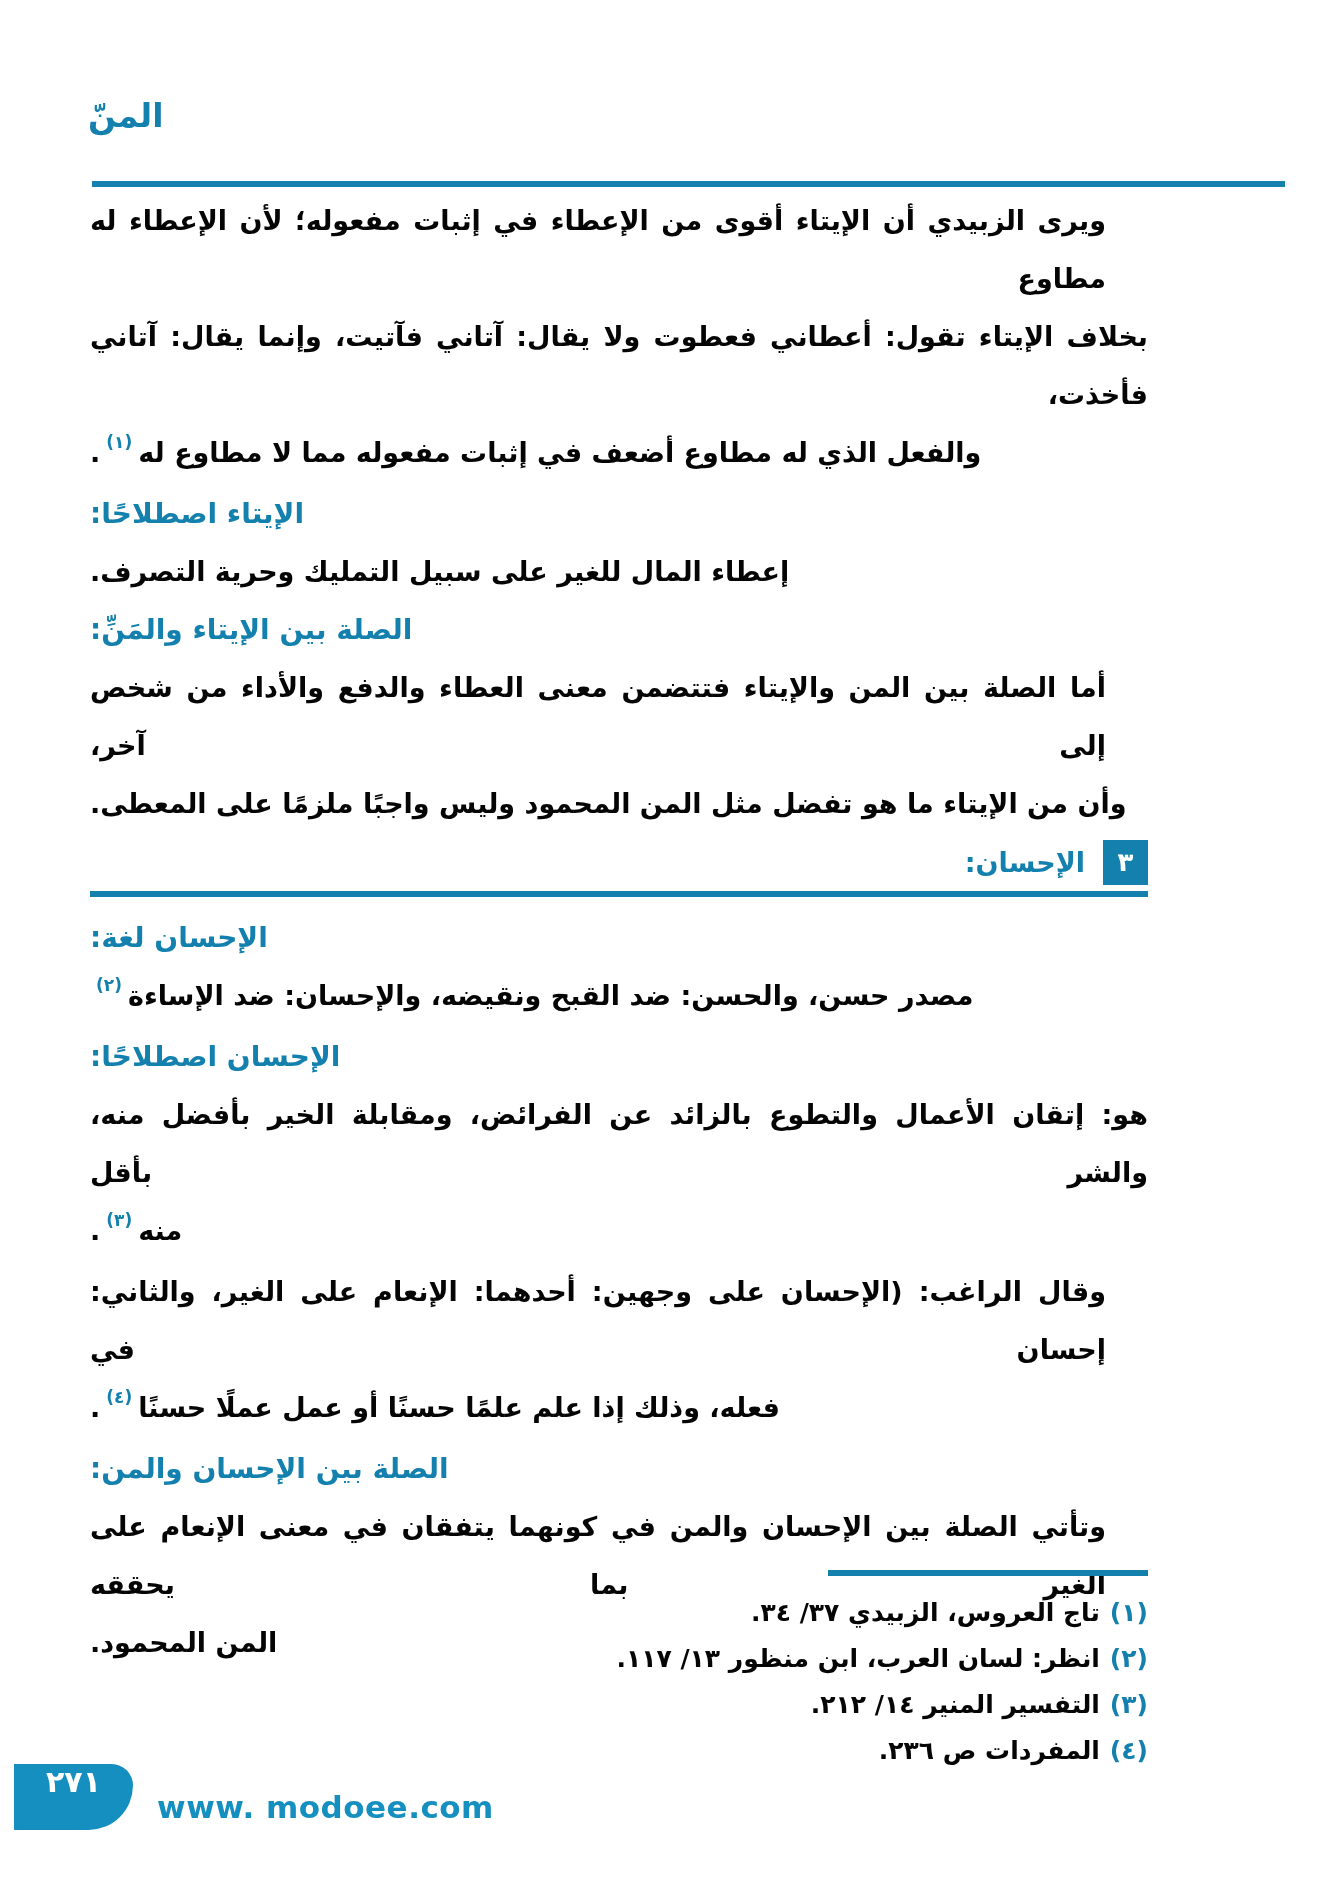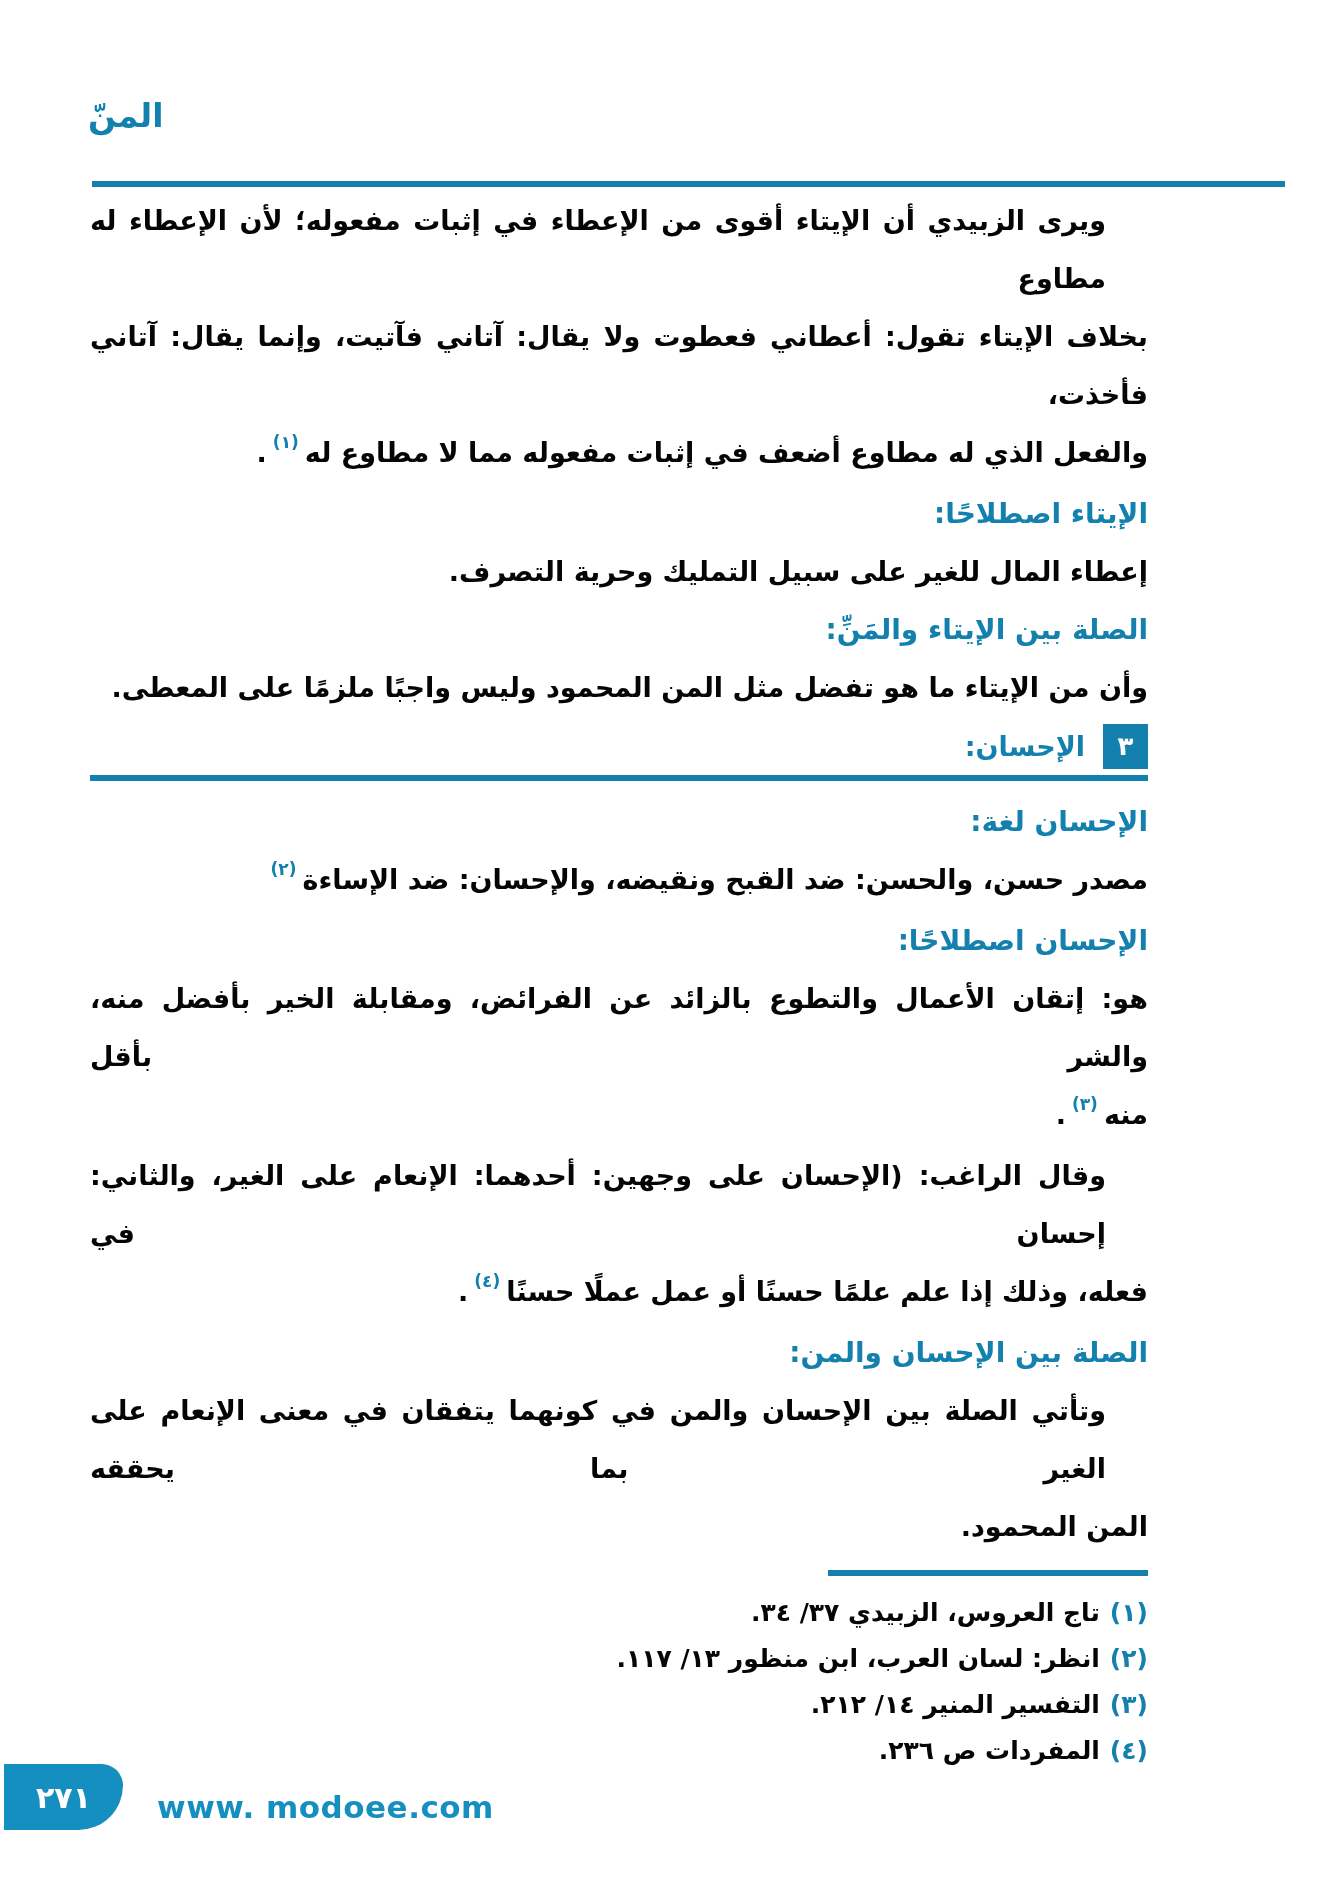--- a/index.html
+++ b/index.html
@@ -21,21 +21,21 @@
     width:1193px;height:6px;background:var(--accent);
   }
   
   .body-col{
     position:absolute;top:192px;right:191px;width:1058px;
     direction:rtl;
     margin-left:9px;
   }
   .row{
     font-size:27px;font-weight:bold;color:#050505;
-    line-height:58px;text-align:right;
+    line-height:58px;text-align:left;
     white-space:normal;
   }
   .row.justify{text-align:justify;text-align-last:justify;}
   .row.indent{padding-right:42px;}
   .row.heading{color:var(--accent);font-size:28px;}
   .sup{
     font-size:17px;color:var(--accent);font-weight:bold;
     position:relative;top:-14px;margin:0 6px;
   }
   
@@ -54,24 +54,24 @@
   
   .footnotes{
     position:absolute;top:1570px;right:191px;width:660px;
     direction:rtl;text-align:right;
   }
   .fn-rule{width:320px;height:6px;background:var(--accent);margin-bottom:14px;}
   .fn-row{font-size:25px;font-weight:bold;color:#050505;line-height:46px;}
   .fn-num{color:var(--accent);margin-left:10px;}
   
   .page-badge{
-    position:absolute;left:4px;top:1764px;width:119px;height:66px;
+    position:absolute;left:14px;top:1764px;width:119px;height:66px;
     background:var(--footer);color:#ffffff;
     border-radius:0 22px 46px 0;
-    display:flex;align-items:center;justify-content:center;
+    display:flex;justify-content:center;
     font-size:30px;font-weight:bold;
   }
   .site{
     position:absolute;left:157px;top:1789px;
     color:var(--footer);font-size:31px;font-weight:bold;
     letter-spacing:0.5px;
     font-family:"DejaVu Sans", sans-serif;
   }
 </style>
 </head>
@@ -82,20 +82,21 @@
   <div class="running-head">المنّ</div>
   <div class="head-rule"></div>
 
   <div class="body-col" id="body-rows">
       <div class="row justify indent"><span>ويرى الزبيدي أن الإيتاء أقوى من الإعطاء في إثبات مفعوله؛ لأن الإعطاء له مطاوع</span></div>
       <div class="row justify"><span>بخلاف الإيتاء تقول: أعطاني فعطوت ولا يقال: آتاني فآتيت، وإنما يقال: آتاني فأخذت،</span></div>
       <div class="row"><span>والفعل الذي له مطاوع أضعف في إثبات مفعوله مما لا مطاوع له</span><span class="sup">(١)</span><span>.</span></div>
       <div class="row heading"><span>الإيتاء اصطلاحًا:</span></div>
       <div class="row"><span>إعطاء المال للغير على سبيل التمليك وحرية التصرف.</span></div>
       <div class="row heading"><span>الصلة بين الإيتاء والمَنِّ:</span></div>
+      <div class="row justify indent"><span>أما الصلة بين المن والإيتاء فتتضمن معنى العطاء والدفع والأداء من شخص إلى آخر،</span></div>
       <div class="row"><span>وأن من الإيتاء ما هو تفضل مثل المن المحمود وليس واجبًا ملزمًا على المعطى.</span></div>
       <div class="section-block">
         <div class="section-head">
           <span class="sec-num">٣</span>
           <span class="sec-label">الإحسان:</span>
         </div>
         <div class="sec-rule"></div>
       </div>
       <div class="row heading"><span>الإحسان لغة:</span></div>
       <div class="row"><span>مصدر حسن، والحسن: ضد القبح ونقيضه، والإحسان: ضد الإساءة</span><span class="sup">(٢)</span></div>

